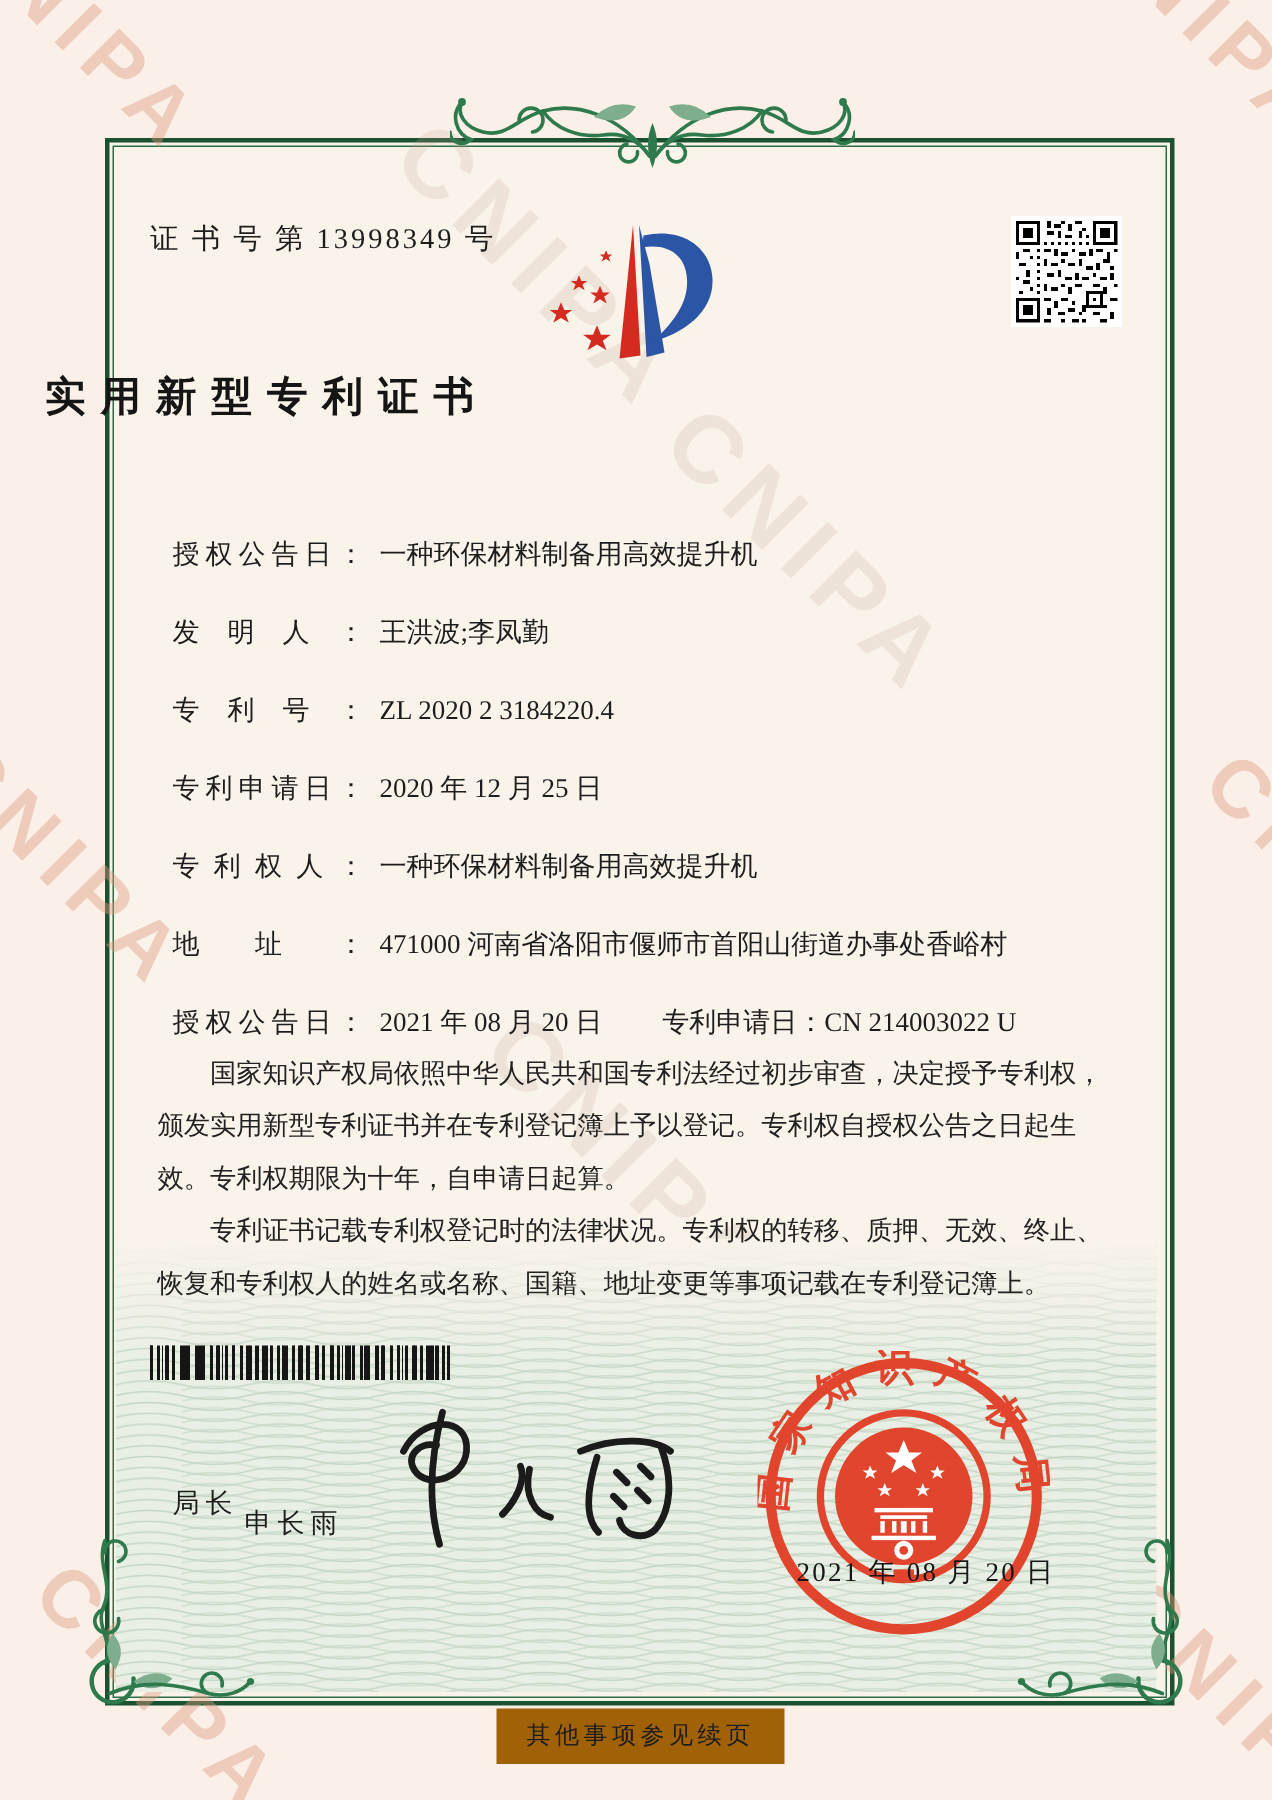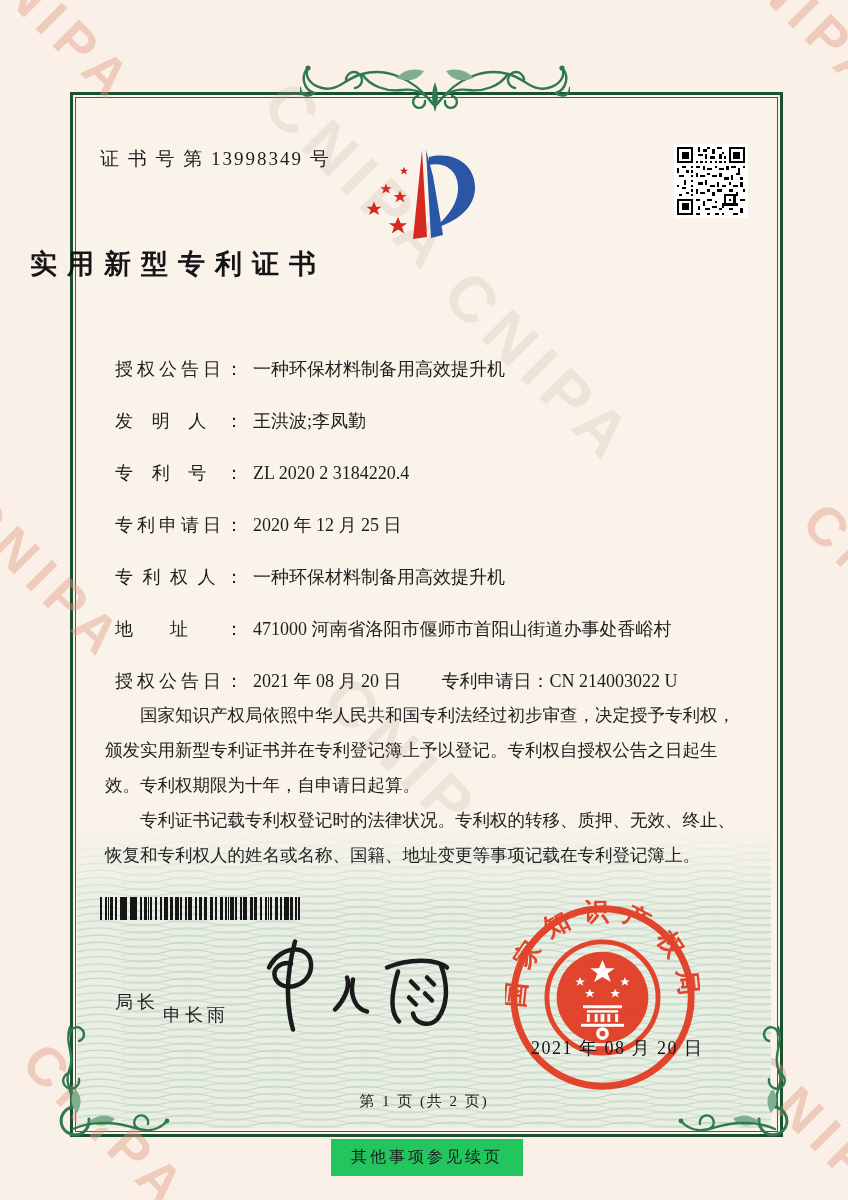--- a/index.html
+++ b/index.html
@@ -56,21 +56,21 @@
         repeating-linear-gradient(90deg,#151515 0 1px,transparent 1px 8px),
         repeating-linear-gradient(90deg,#151515 0 2px,transparent 2px 11px);}
   .official-title{position:absolute; left:115px; top:966px; font-size:18px; letter-spacing:4px; z-index:3;margin-top:24px;}
   .official-name{position:absolute; left:115px; top:1003px; font-size:18px; letter-spacing:4px; z-index:3;margin-left:48px;}
   .signature{position:absolute; left:235px; top:926px; width:225px; height:118px; z-index:4;}
   .seal{position:absolute; left:505px; top:900px; width:195px; height:195px; z-index:3; opacity:.93;}
   .seal-date{position:absolute; left:531px; top:1036px; font-size:18px; letter-spacing:1.5px;
       color:#161616; z-index:4; white-space:nowrap;}
   .page-indicator{position:absolute; left:0; top:1092px; width:848px; text-align:center;
       font-size:15px; letter-spacing:2px; z-index:3;}
-  .cont-note{position:absolute; left:331px; top:1139px; background:#22c55e; padding:8px 20px;
+  .cont-note{position:absolute; left:331px; top:1139px; background:#a16207; padding:8px 20px;
       font-size:16px; letter-spacing:3px; z-index:3;}
 </style>
 </head>
 <body>
 
 <div class="page">
 
   <span class="wm wm-pink" style="left:-52px; top:-12px;">CNIPA</span>
   <span class="wm wm-faint" style="left:240px; top:140px;">CNIPA</span>
   <span class="wm wm-faint" style="left:420px; top:330px;">CNIPA</span>
@@ -243,17 +243,16 @@
         <rect x="113" y="117" width="3" height="8"></rect>
         <rect x="78" y="127" width="44" height="3"></rect>
         <circle cx="100" cy="137" r="6.5"></circle>
       </g>
       <circle cx="100" cy="137" r="3" fill="#e23920"></circle>
       <rect x="93" y="150" width="14" height="5" fill="#e23920"></rect>
     </g>
   </svg>
   <div class="seal-date">2021 年 08 月 20 日</div>
 
-  <div class="page-indicator">第 1 页 (共 2 页)</div>
 
   <div class="cont-note">其他事项参见续页</div>
 
 </div>
 
 </body></html>

